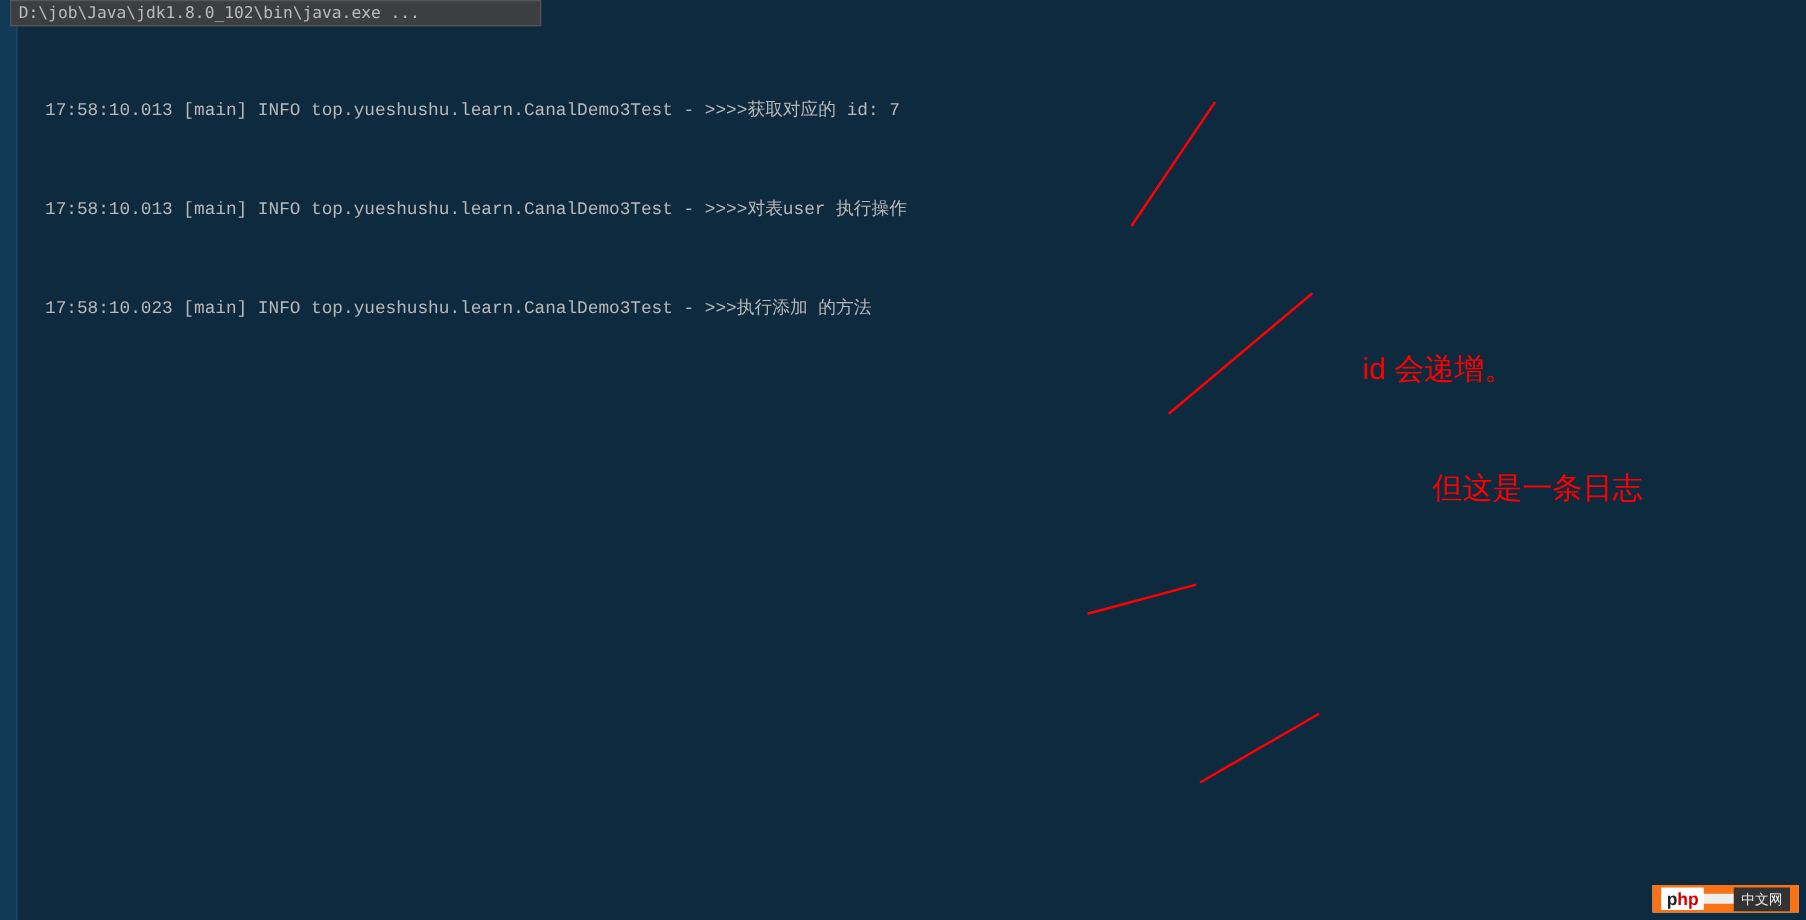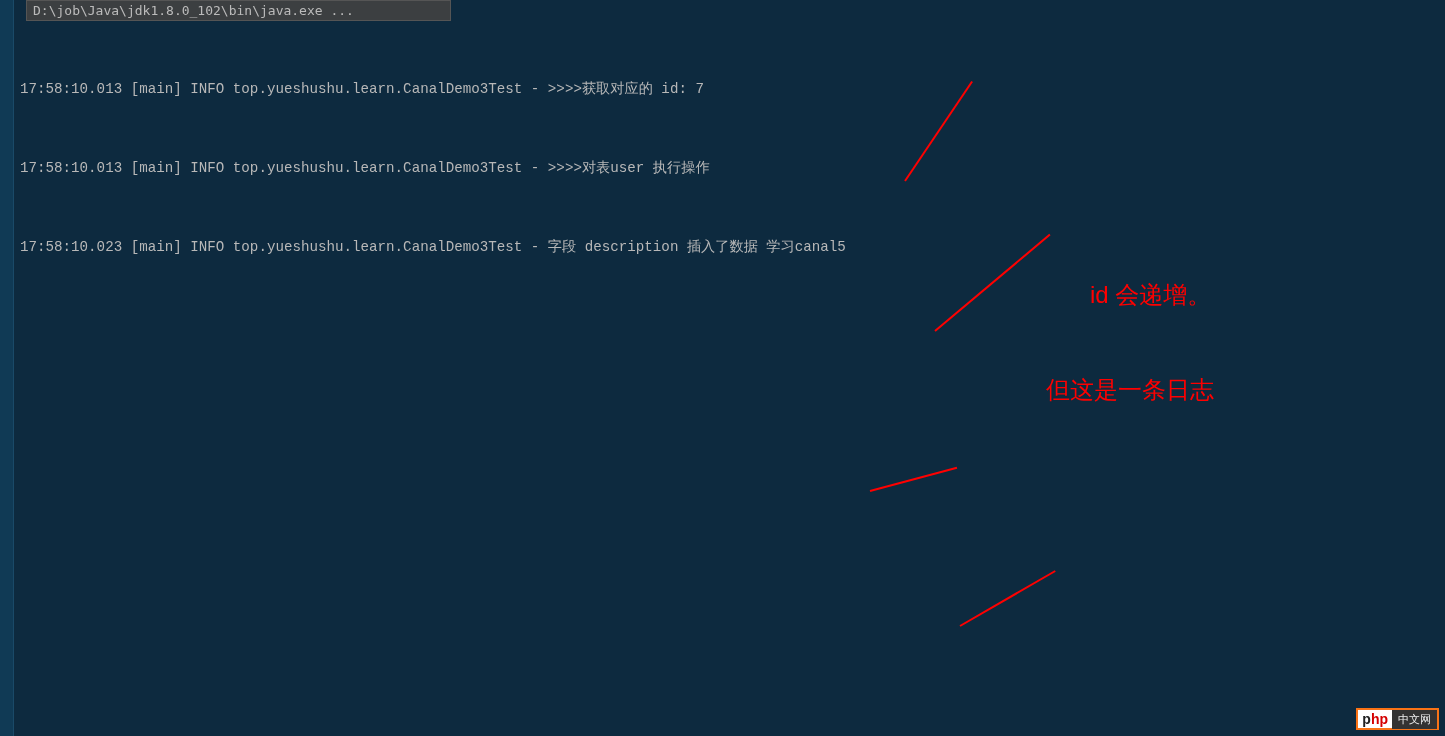--- a/index.html
+++ b/index.html
@@ -15,21 +15,21 @@
   .header-bar {
     background: #3c3f41;
     color: #bbbbbb;
     padding: 2px 6px;
     font-size: 13px;
     width: 425px;
     border: 1px solid #555;
     font-family: "Consolas", monospace;
     position: absolute;
     top: 0;
-    left: 26px;
+    left: 8px;
   }
   .left-gutter {
     position: absolute;
     top: 0;
     left: 0;
     width: 14px;
     height: 736px;
     background: #103a55;
     border-right: 1px solid #1a4a68;
   }
@@ -37,20 +37,21 @@
     position: absolute;
     top: 24px;
     left: 20px;
     width: 1400px;
     color: #b8b8b8;
     line-height: 26.2px;
     white-space: pre;
   }
   .log-line {
     display: block;
+    margin-left: 16px;
   }
   .annotation {
     position: absolute;
     color: #ff0000;
     font-size: 24px;
     font-family: "Microsoft YaHei", sans-serif;
     font-weight: 400;
   }
   .red-line {
     position: absolute;
@@ -58,22 +59,23 @@
     height: 2px;
     transform-origin: left center;
   }
   .watermark {
     position: absolute;
     bottom: 6px;
     right: 6px;
     display: flex;
     align-items: center;
     background: #eeeeee;
-    border: 2px solid #f97316;
+    border: 7px solid #f97316;
     height: 22px;
+    gap: 24px;
   }
   .watermark .php {
     background: #ffffff;
     color: #333;
     font-weight: bold;
     font-size: 14px;
     padding: 1px 4px;
     font-family: Arial, sans-serif;
   }
   .watermark .php .p { color: #222; }
@@ -89,21 +91,21 @@
 </head>
 <body>
 
 <div class="left-gutter"></div>
 
 <div class="header-bar">D:\job\Java\jdk1.8.0_102\bin\java.exe ...</div>
 
 <div class="log-area">
   <span class="log-line">17:58:10.013 [main] INFO top.yueshushu.learn.CanalDemo3Test - &gt;&gt;&gt;&gt;获取对应的 id: 7</span>
   <span class="log-line">17:58:10.013 [main] INFO top.yueshushu.learn.CanalDemo3Test - &gt;&gt;&gt;&gt;对表user 执行操作</span>
-  <span class="log-line">17:58:10.023 [main] INFO top.yueshushu.learn.CanalDemo3Test - 字段 description 插入了数据 学习canal5</span>
+  <span class="log-line">17:58:10.023 [main] INFO top.yueshushu.learn.CanalDemo3Test - &gt;&gt;&gt;执行添加 的方法</span>
   
   
   
   
   
   
   
   
   
   
@@ -116,20 +118,20 @@
   
   
 </div>
 
 <div class="red-line" style="left:905px; top:180px; width:120px; transform: rotate(-56deg);"></div>
 <div class="red-line" style="left:935px; top:330px; width:150px; transform: rotate(-40deg);"></div>
 <div class="red-line" style="left:870px; top:490px; width:90px; transform: rotate(-15deg);"></div>
 <div class="red-line" style="left:960px; top:625px; width:110px; transform: rotate(-30deg);"></div>
 
 <div class="annotation" style="left:1090px; top:279px;">id 会递增。</div>
-<div class="annotation" style="left:1046px; top:374px;">但这是一条日志</div>
+<div class="annotation" style="left:1146px; top:374px;">但这是一条日志</div>
 
 <div class="watermark">
   <span class="php">
     <span class="p">p</span><span class="hp">hp</span>
   </span>
   <span class="cn">中文网</span>
 </div>
 
 </body></html>

